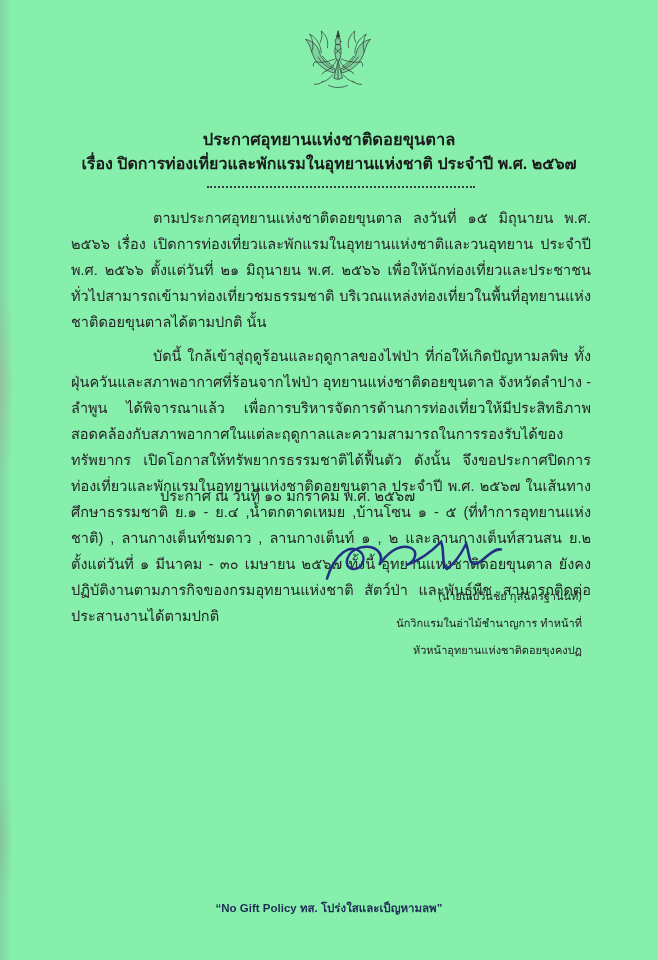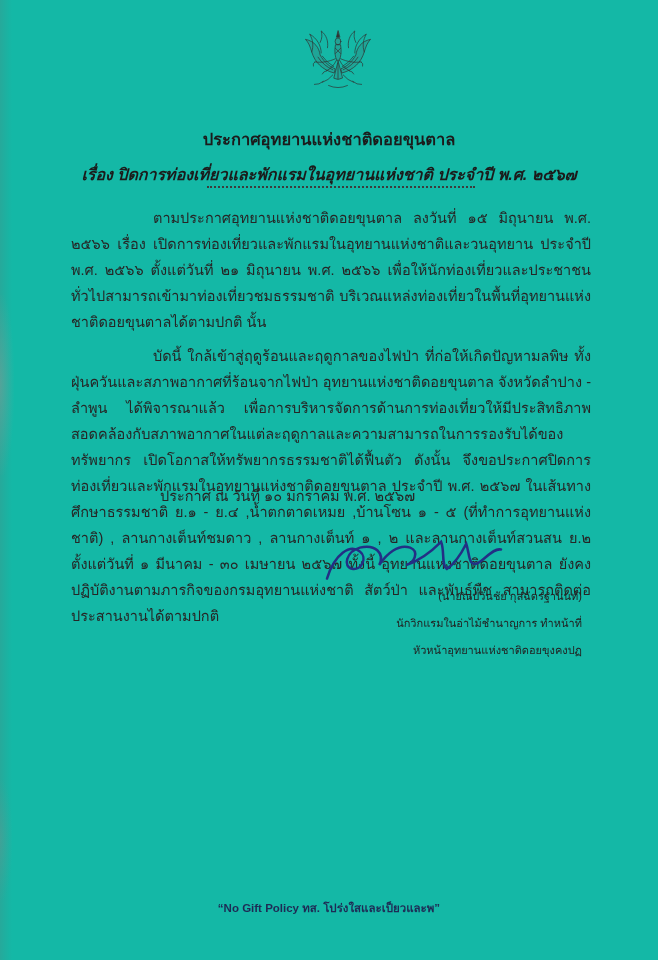--- a/index.html
+++ b/index.html
@@ -1,20 +1,20 @@
 <!DOCTYPE html>
 <html lang="th"><head>
 <meta charset="utf-8">
 <style>
   html,body { margin:0; padding:0; background:#e9e9e9; }
   .page {
     position:relative;
     width:658px; height:960px;
     margin:0 auto;
-    background:#14b8a6;
+    background:#86efac;
     overflow:hidden;
     font-family:"Liberation Sans","DejaVu Sans",sans-serif;
     color:#262626;
   }
   .edge-shade {
     position:absolute; left:0; top:0; bottom:0; width:12px;
     background:linear-gradient(90deg, rgba(110,110,110,.20), rgba(110,110,110,0));
     pointer-events:none;
   }
   .smudge-a {
@@ -24,22 +24,22 @@
   .smudge-b {
     position:absolute; left:0; bottom:60px; width:12px; height:120px;
     background:radial-gradient(ellipse at left center, rgba(140,140,140,.25), rgba(140,140,140,0) 75%);
   }
   .emblem { position:absolute; left:296px; top:16px; width:84px; height:96px; }
   .doc-title {
     position:absolute; top:126px; left:0; right:0;
     text-align:center; font-weight:bold; font-size:16.5px; color:#1b1b1b;
   }
   .doc-subject {
-    position:absolute; top:162px; left:0; right:0;
-    text-align:center; font-weight:bold; font-size:16px; color:#1b1b1b;font-style:italic;
+    position:absolute; top:151px; left:0; right:0;
+    text-align:center; font-weight:bold; font-size:16px; color:#1b1b1b;
   }
   .dotted-divider {
     position:absolute; top:186px; left:207px; width:268px; height:0;
     border-top:2.5px dotted #3c3c3c;
   }
   .body-text {
     position:absolute; left:63px; top:197px; width:536px;
     font-size:14.5px; line-height:26px; text-align:justify;
   }
   .body-text p { margin:8px; text-indent:82px; }
@@ -123,15 +123,15 @@
 
   <div class="sig-block">
     <svg class="signature-svg" viewBox="0 0 200 60">
       <path d="M10 44 C18 18 34 8 44 16 C52 22 46 36 36 34 C26 32 30 16 44 12 C60 8 70 18 64 30 C72 18 84 8 96 12 C106 16 100 28 92 30 C104 26 118 16 128 6 C132 16 128 30 134 34 C140 30 148 20 154 8 C158 20 156 32 166 28 C174 24 182 12 190 14" fill="none" stroke="#232f85" stroke-width="2.6" stroke-linecap="round"></path>
     </svg>
     <div class="line">(นายณปวันชัย กุลฉัตรฐานนท์)</div>
     <div class="line">นักวิกแรมในอ่าไม้ชำนาญการ ทำหน้าที่</div>
     <div class="line">หัวหน้าอุทยานแห่งชาติดอยขุงคงปฏ</div>
   </div>
 
-  <div class="footer-line">“No Gift Policy ทส. โปร่งใสและเป็ยวและพ”</div>
+  <div class="footer-line">“No Gift Policy ทส. โปร่งใสและเป็ญหามลพ”</div>
 
 </div>
 
 </body></html>

